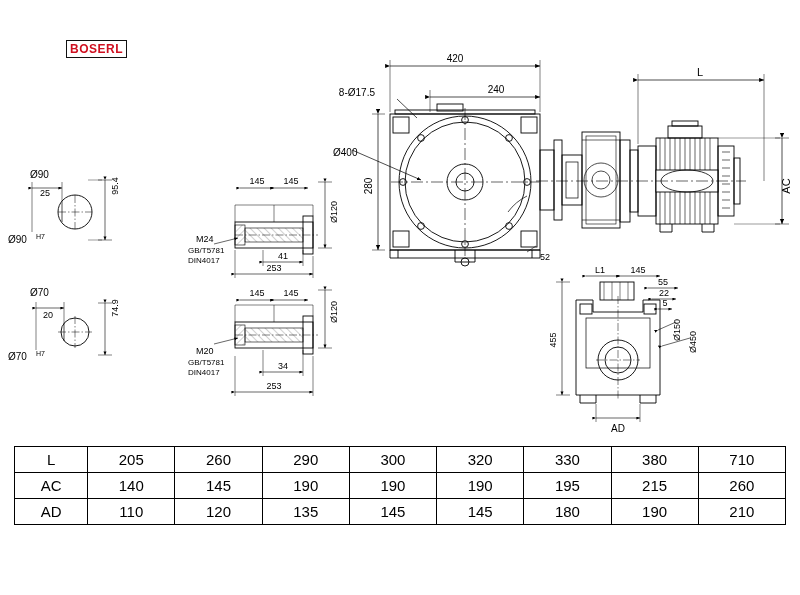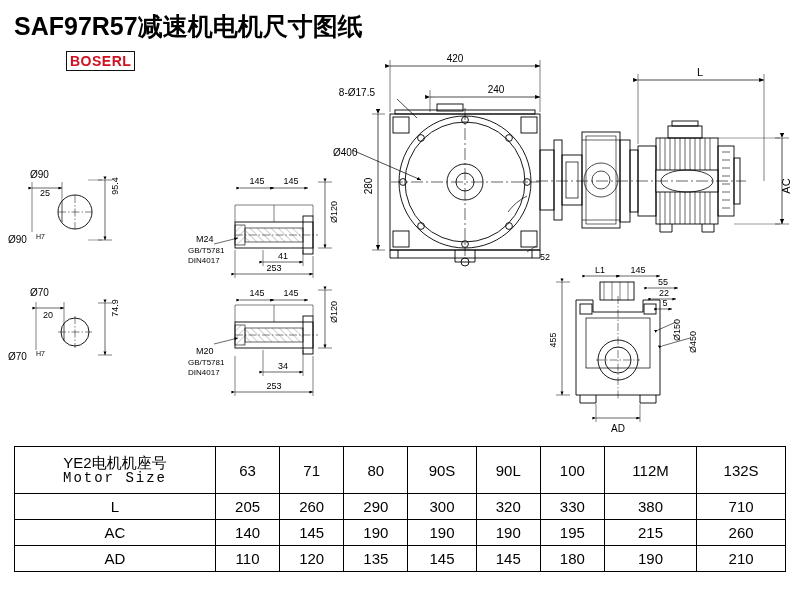--- a/index.html
+++ b/index.html
@@ -26,25 +26,25 @@
     left: 14px;
     top: 10px;
     font-size: 25px;
     font-weight: bold;
     letter-spacing: 0px;
     white-space: nowrap;
   }
   .logo {
     position: absolute;
     left: 66px;
-    top: 51px;
+    top: 40px;
     border: 1px solid #111;
     color: #cf1020;
     font-weight: bold;
-    font-size: 14px;
+    font-size: 12px;
     padding: 1px 3px 1px 3px;
     letter-spacing: 0.5px;
     background: #fff;
   }
   svg.draw {
     position: absolute;
     left: 0;
     top: 0;
     width: 800px;
     height: 595px;
@@ -81,21 +81,20 @@
     font-family: "Liberation Mono", monospace;
     font-size: 14px;
   }
   .spec-table tr.hdr td { height: 42px; }
 </style>
 </head>
 <body>
 
 <div id="stage">
 
-  <div class="title">SAF97R57减速机电机尺寸图纸</div>
   <div class="logo">BOSERL</div>
 
   <svg class="draw" viewBox="0 0 800 595">
     <defs>
       <pattern id="hatchA" width="5" height="5" patternTransform="rotate(45)" patternUnits="userSpaceOnUse">
         <line x1="0" y1="0" x2="0" y2="5" stroke="#777" stroke-width="0.7"></line>
       </pattern>
       <pattern id="hatchB" width="5" height="5" patternTransform="rotate(-45)" patternUnits="userSpaceOnUse">
         <line x1="0" y1="0" x2="0" y2="5" stroke="#777" stroke-width="0.7"></line>
       </pattern>
@@ -372,34 +371,20 @@
       <text x="663" y="285" font-size="9" text-anchor="middle">55</text>
       <text x="664" y="296" font-size="9" text-anchor="middle">22</text>
       <text x="665" y="306" font-size="9" text-anchor="middle">5</text>
       <text x="680" y="330" font-size="9" text-anchor="middle" transform="rotate(-90 680 330)">Ø150</text>
       <text x="696" y="342" font-size="9" text-anchor="middle" transform="rotate(-90 696 342)">Ø450</text>
     </g>
   </svg>
 
   <table class="spec-table">
     <tbody>
-        <tr class="hdr">
-      <td class="head-cell">
-        <span class="cn">YE2电机机座号</span>
-        <span class="en">Motor Size</span>
-      </td>
-      <td>63</td>
-      <td>71</td>
-      <td>80</td>
-      <td>90S</td>
-      <td>90L</td>
-      <td>100</td>
-      <td>112M</td>
-      <td>132S</td>
-    </tr>
     <tr>
       <td>L</td>
       <td>205</td>
       <td>260</td>
       <td>290</td>
       <td>300</td>
       <td>320</td>
       <td>330</td>
       <td>380</td>
       <td>710</td>

